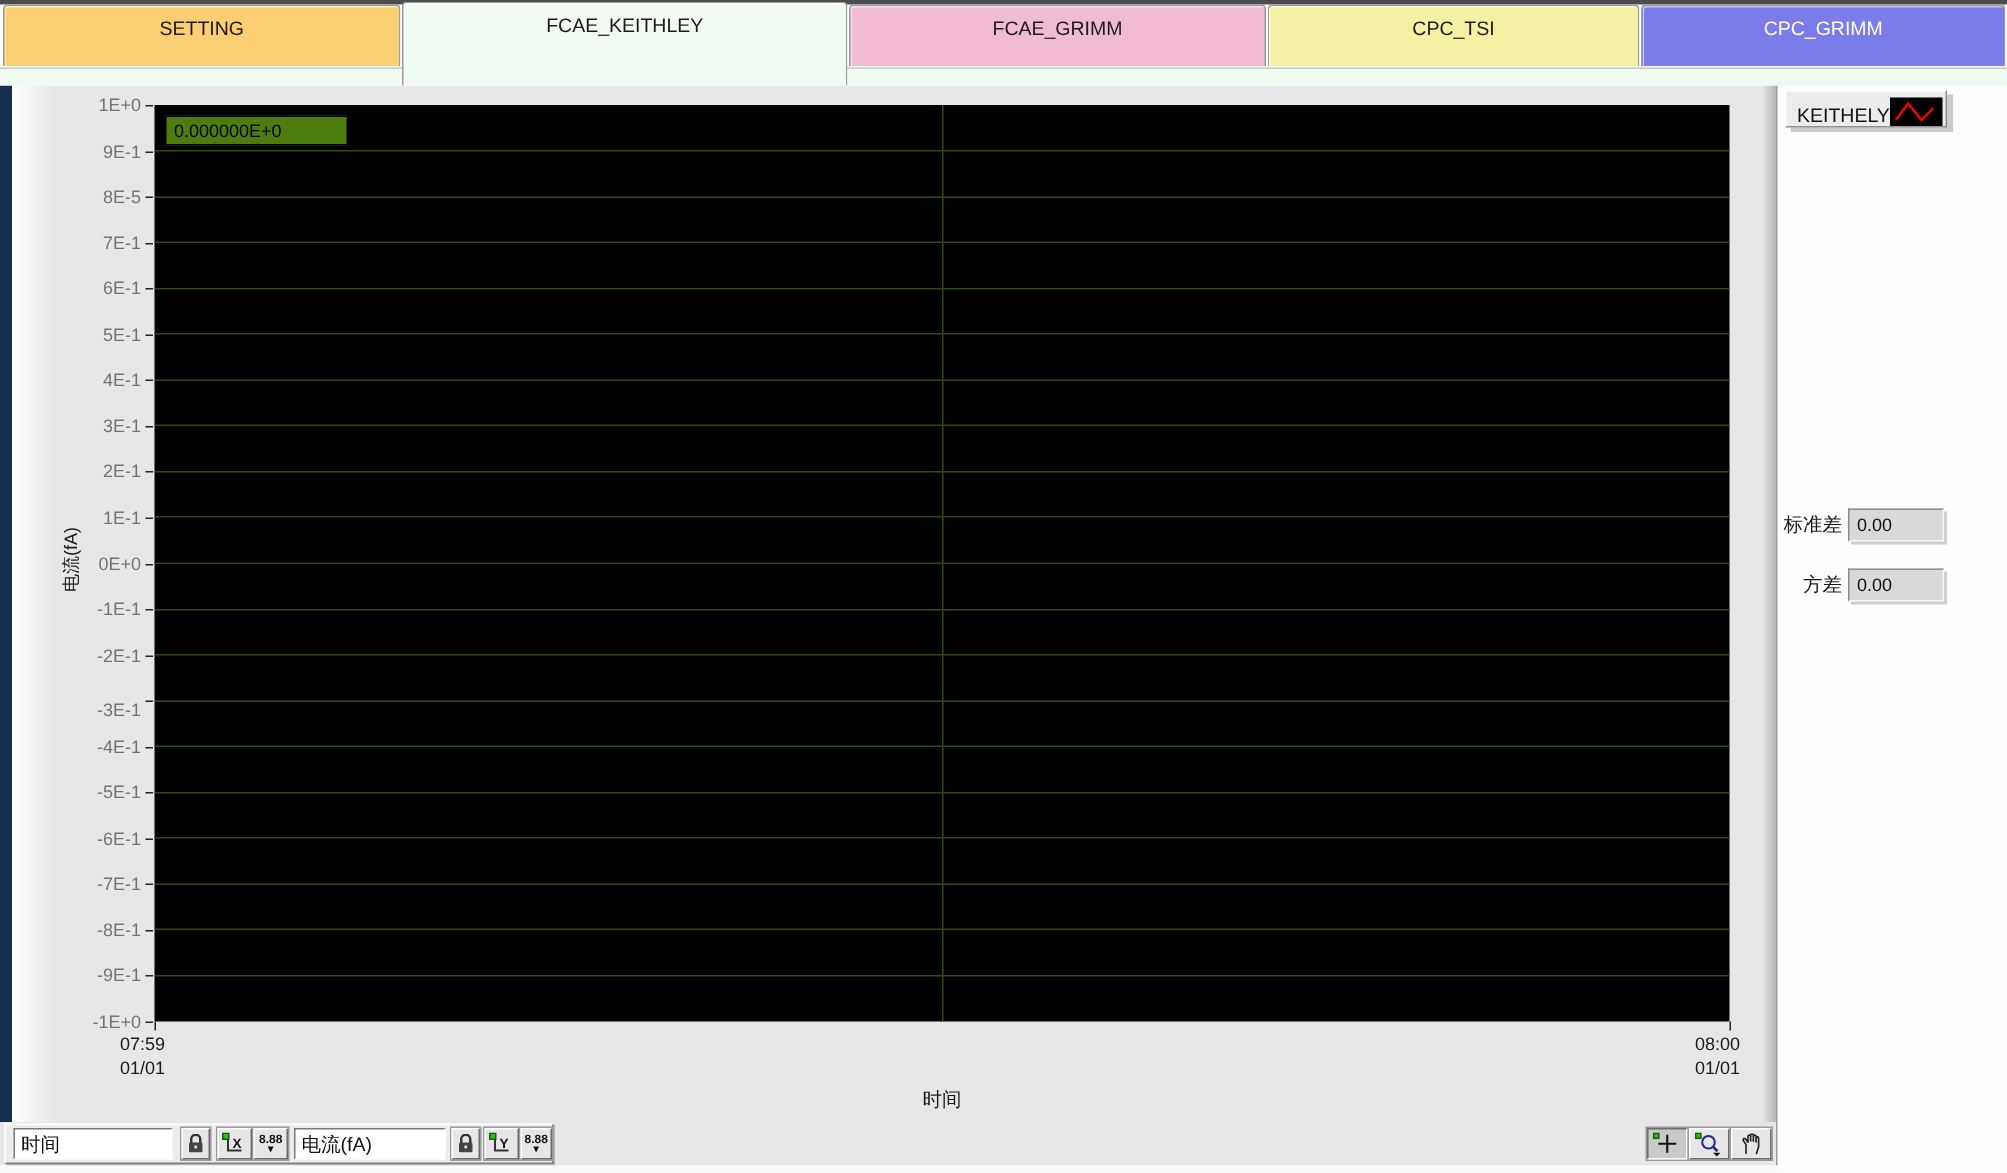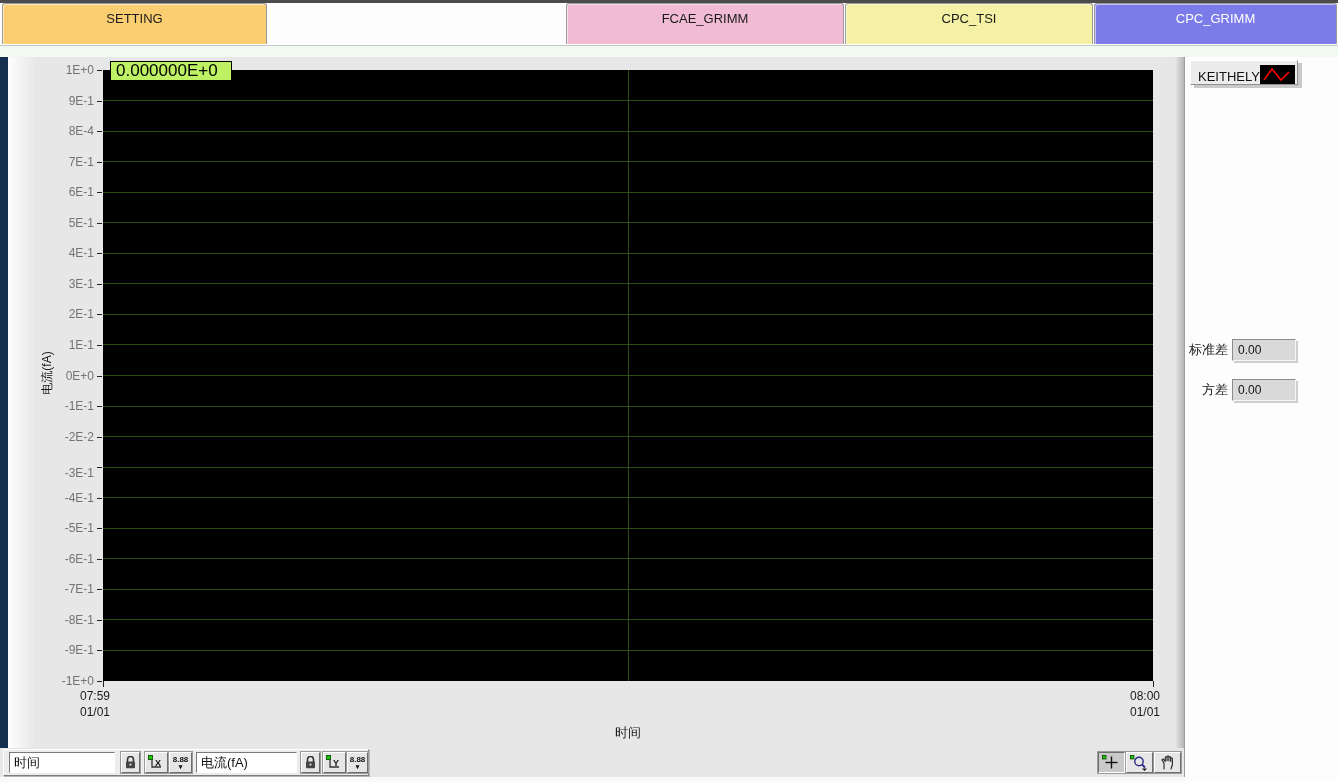--- a/index.html
+++ b/index.html
@@ -41,22 +41,22 @@
   .gridline-h { position:absolute; left:0; width:100%; height:1px; }
   .gridline-v { position:absolute; top:0; width:1px; height:100%; }
   .ytick-label { position:absolute; width:86px; text-align:right; font-size:12px; color:#737373; line-height:14px; }
   .ytick-dash  { position:absolute; width:5px; height:1px; background:#222; }
   .xtick-dash  { position:absolute; width:1px; height:6px; background:#222; }
   .xtick-label { position:absolute; width:72px; text-align:center; font-size:12px; color:#1a1a1a; line-height:16px; }
   .x-axis-title{ position:absolute; left:400px; top:667px; width:440px; text-align:center; font-size:13px; color:#1a1a1a; }
   .y-axis-title{ position:absolute; left:8px; top:308px; width:62px; height:16px; text-align:center;
                  font-size:12px; color:#1a1a1a; transform:rotate(-90deg); white-space:nowrap; }
   .digital-display {
-    position:absolute; left:102px; top:4px; width:122px; height:20px; background:#bef264;
-    border:1px solid #000; font-size:17px; color:#000; line-height:18px; padding-left:5px;
+    position:absolute; left:102px; top:20px; width:122px; height:20px; background:#4d7c0f;
+    border:1px solid #000; font-size:12px; color:#000; line-height:18px; padding-left:5px;
   }
 
   
   .plot-legend {
     position:absolute; left:1190px; top:60px; width:108px; height:25px; background:#ececec;
     border:1px solid; border-color:#ffffff #8f8f8f #8f8f8f #ffffff;
     box-shadow:4px 3px 0 #c9c9c9; display:flex; align-items:flex-end; padding-left:7px;
   }
   .plot-legend .name { font-size:13px; color:#111; flex:1; }
   .plot-legend .swatch { width:36px; height:19px; background:#000; margin-right:2px; display:flex; align-items:center; justify-content:center; }
@@ -148,41 +148,41 @@
         <div class="gridline-h" style="top: 549.4px; background: rgb(45, 77, 16);"></div>
         <div class="gridline-h" style="top: 579.95px; background: rgb(45, 77, 16);"></div>
         <div class="gridline-v" style="left: 524.5px; background: rgb(45, 77, 16);"></div>
       </div>
     <div id="yAxis">
         <div class="ytick-dash" style="left: 89px; top: 13px;"></div>
         <div class="ytick-label" style="left: 0px; top: 6px;">1E+0</div>
         <div class="ytick-dash" style="left: 89px; top: 43.55px;"></div>
         <div class="ytick-label" style="left: 0px; top: 36.55px;">9E-1</div>
         <div class="ytick-dash" style="left: 89px; top: 74.1px;"></div>
-        <div class="ytick-label" style="left: 0px; top: 67.1px;">8E-4</div>
+        <div class="ytick-label" style="left: 0px; top: 67.1px;">8E-5</div>
         <div class="ytick-dash" style="left: 89px; top: 104.65px;"></div>
         <div class="ytick-label" style="left: 0px; top: 97.65px;">7E-1</div>
         <div class="ytick-dash" style="left: 89px; top: 135.2px;"></div>
         <div class="ytick-label" style="left: 0px; top: 128.2px;">6E-1</div>
         <div class="ytick-dash" style="left: 89px; top: 165.75px;"></div>
         <div class="ytick-label" style="left: 0px; top: 158.75px;">5E-1</div>
         <div class="ytick-dash" style="left: 89px; top: 196.3px;"></div>
         <div class="ytick-label" style="left: 0px; top: 189.3px;">4E-1</div>
         <div class="ytick-dash" style="left: 89px; top: 226.85px;"></div>
         <div class="ytick-label" style="left: 0px; top: 219.85px;">3E-1</div>
         <div class="ytick-dash" style="left: 89px; top: 257.4px;"></div>
         <div class="ytick-label" style="left: 0px; top: 250.4px;">2E-1</div>
         <div class="ytick-dash" style="left: 89px; top: 287.95px;"></div>
         <div class="ytick-label" style="left: 0px; top: 280.95px;">1E-1</div>
         <div class="ytick-dash" style="left: 89px; top: 318.5px;"></div>
         <div class="ytick-label" style="left: 0px; top: 311.5px;">0E+0</div>
         <div class="ytick-dash" style="left: 89px; top: 349.05px;"></div>
         <div class="ytick-label" style="left: 0px; top: 342.05px;">-1E-1</div>
         <div class="ytick-dash" style="left: 89px; top: 379.6px;"></div>
-        <div class="ytick-label" style="left: 0px; top: 372.6px;">-2E-2</div>
+        <div class="ytick-label" style="left: 0px; top: 372.6px;">-2E-1</div>
         <div class="ytick-dash" style="left: 89px; top: 410.15px;"></div>
         <div class="ytick-label" style="left: 0px; top: 409px;">-3E-1</div>
         <div class="ytick-dash" style="left: 89px; top: 440.7px;"></div>
         <div class="ytick-label" style="left: 0px; top: 433.7px;">-4E-1</div>
         <div class="ytick-dash" style="left: 89px; top: 471.25px;"></div>
         <div class="ytick-label" style="left: 0px; top: 464.25px;">-5E-1</div>
         <div class="ytick-dash" style="left: 89px; top: 501.8px;"></div>
         <div class="ytick-label" style="left: 0px; top: 494.8px;">-6E-1</div>
         <div class="ytick-dash" style="left: 89px; top: 532.35px;"></div>
         <div class="ytick-label" style="left: 0px; top: 525.35px;">-7E-1</div>
@@ -272,16 +272,17 @@
       <div class="gp-btn">
         <svg width="15" height="15" viewBox="0 0 15 15">
           <path d="M4 14 V8 L2.2 5.4 a0.9 0.9 0 0 1 1.5-1 L5.3 6.5 V2.6 a0.9 0.9 0 0 1 1.8 0 V5.6 M7.1 5.6 V1.9 a0.9 0.9 0 0 1 1.8 0 V5.6 M8.9 5.8 V2.6 a0.9 0.9 0 0 1 1.8 0 V6.4 M10.7 6.4 V3.8 a0.85 0.85 0 0 1 1.7 0 V9.5 L11 14" fill="none" stroke="#222" stroke-width="1.1" stroke-linecap="round" stroke-linejoin="round"></path>
         </svg>
       </div>
     </div>
   </div>
 
   <div class="bottom-strip"></div>
 <div class="tab" style="left: 2px; width: 265px; background: rgb(251, 206, 114); color: rgb(26, 26, 26);">SETTING</div>
+    <div class="tab selected" style="left: 268px; width: 297px; background: rgb(240, 250, 240); color: rgb(26, 26, 26);">FCAE_KEITHLEY</div>
     <div class="tab" style="left: 566px; width: 278px; background: rgb(240, 187, 211); color: rgb(26, 26, 26);">FCAE_GRIMM</div>
     <div class="tab" style="left: 845px; width: 248px; background: rgb(244, 241, 164); color: rgb(26, 26, 26);">CPC_TSI</div>
     <div class="tab" style="left: 1094px; width: 243px; background: rgb(124, 123, 234); color: #ffffff;">CPC_GRIMM</div>
   </div>
 
 </body></html>

